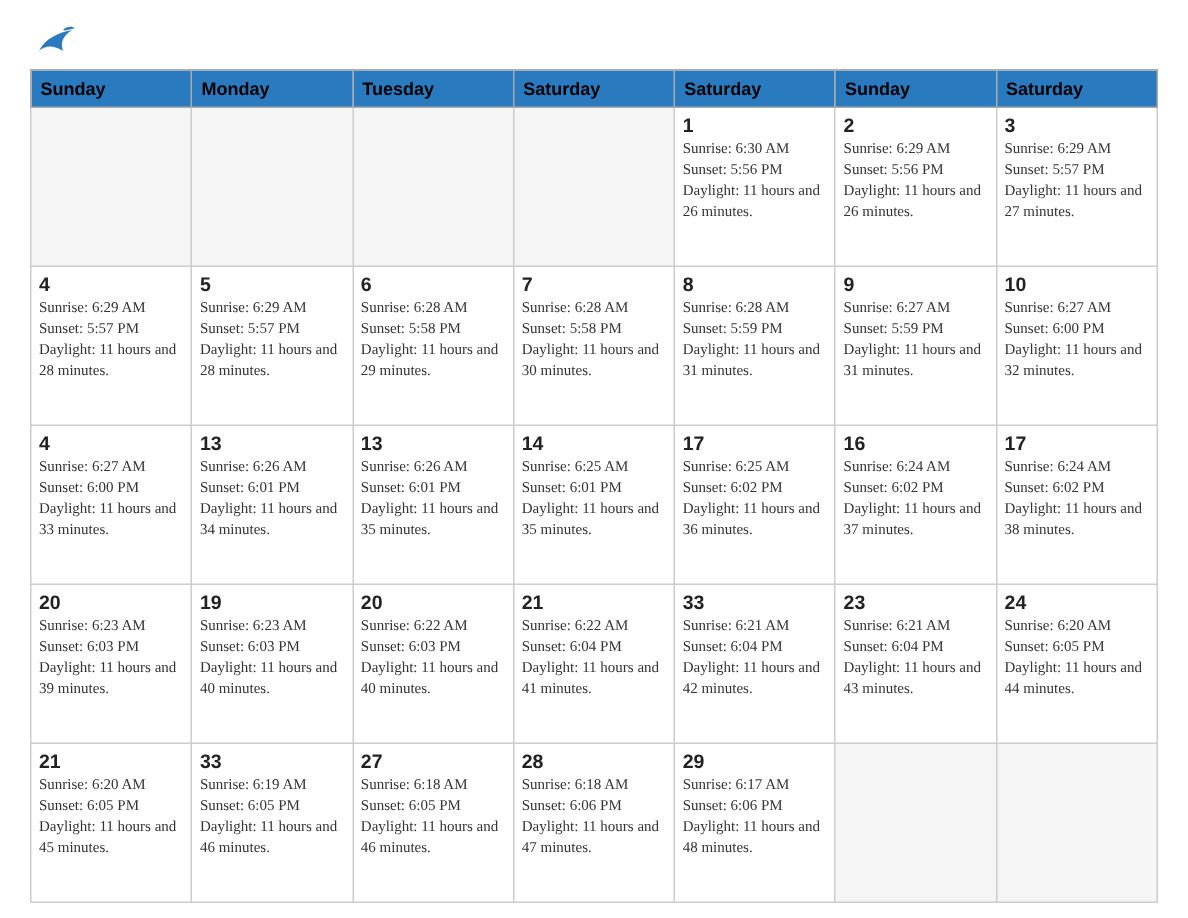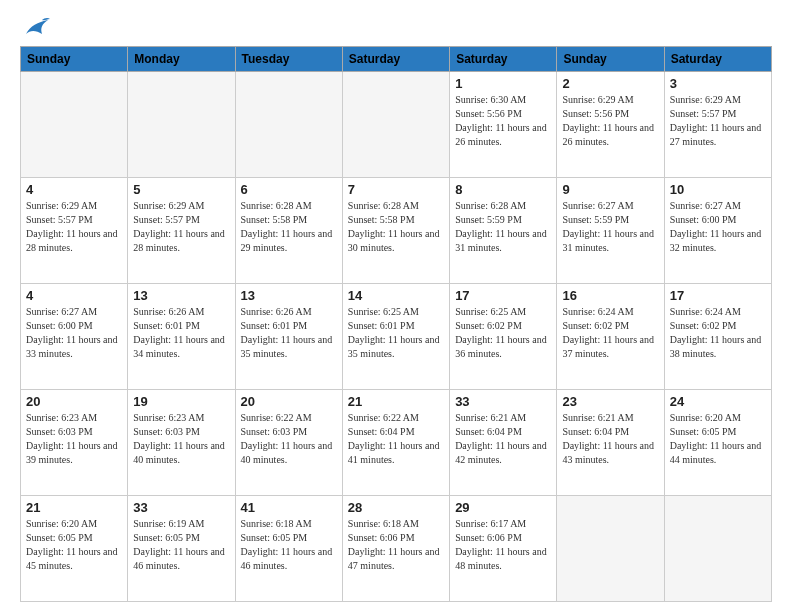--- a/index.html
+++ b/index.html
@@ -247,21 +247,21 @@
         <tr class="week-row">
           <td>
             <span class="day-num">21</span>
             <div class="day-info">Sunrise: 6:20 AM<br>Sunset: 6:05 PM<br>Daylight: 11 hours and 45 minutes.</div>
           </td>
           <td>
             <span class="day-num">33</span>
             <div class="day-info">Sunrise: 6:19 AM<br>Sunset: 6:05 PM<br>Daylight: 11 hours and 46 minutes.</div>
           </td>
           <td>
-            <span class="day-num">41</span>
+            <span class="day-num">27</span>
             <div class="day-info">Sunrise: 6:18 AM<br>Sunset: 6:05 PM<br>Daylight: 11 hours and 46 minutes.</div>
           </td>
           <td>
             <span class="day-num">28</span>
             <div class="day-info">Sunrise: 6:18 AM<br>Sunset: 6:06 PM<br>Daylight: 11 hours and 47 minutes.</div>
           </td>
           <td>
             <span class="day-num">29</span>
             <div class="day-info">Sunrise: 6:17 AM<br>Sunset: 6:06 PM<br>Daylight: 11 hours and 48 minutes.</div>
           </td>

